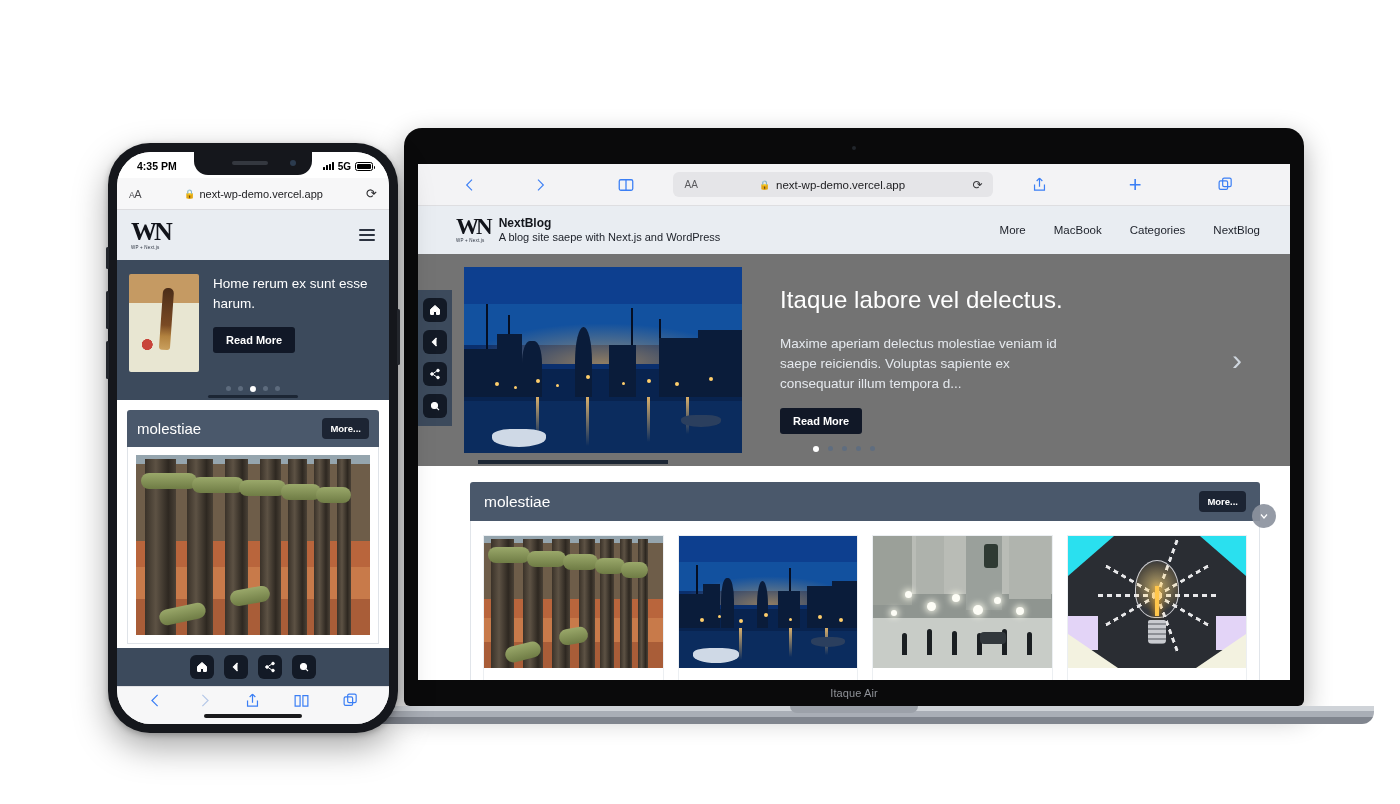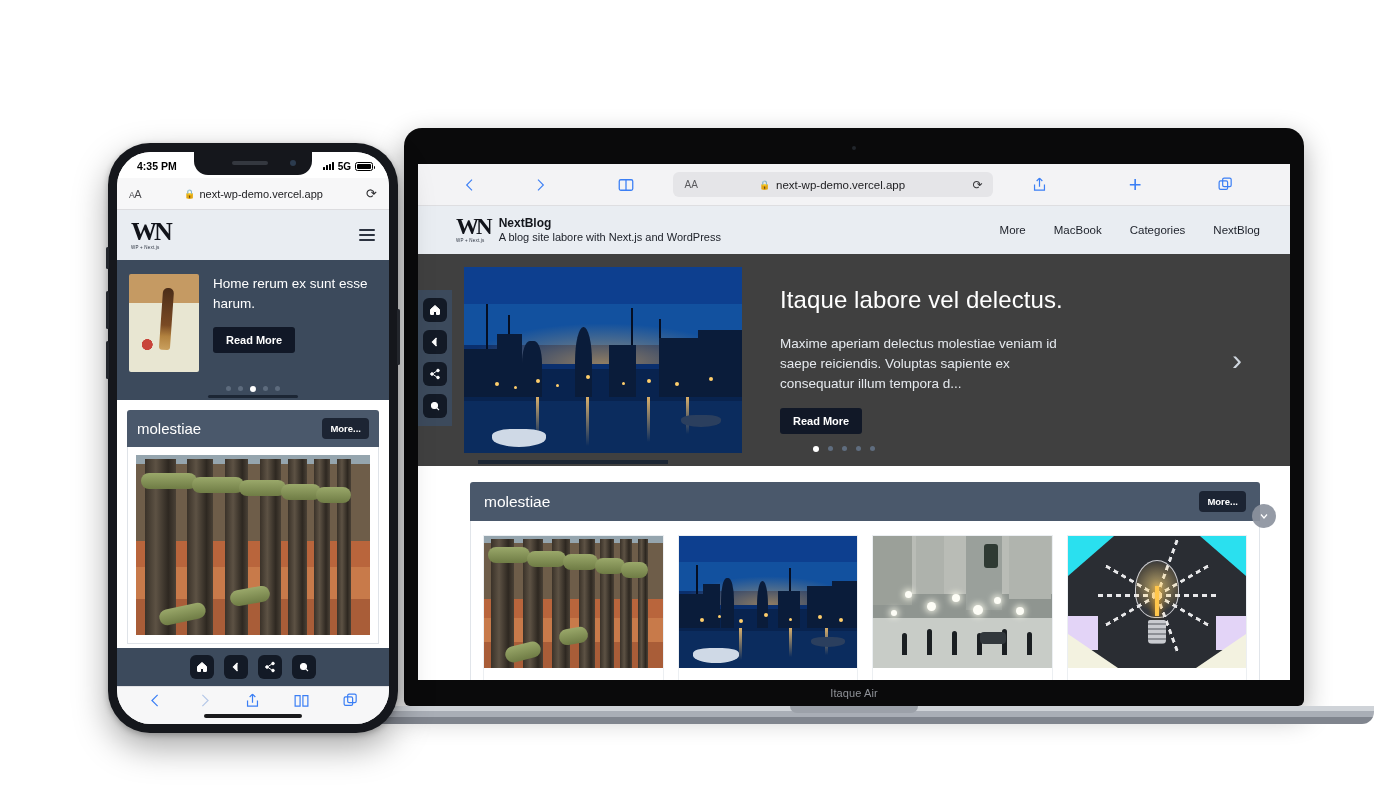--- a/index.html
+++ b/index.html
@@ -263,21 +263,21 @@
     height: 48px; background:#e9edf2; display:flex; align-items:center;
     justify-content:space-between; padding: 0 30px 0 38px;
   }
   .brand { display:flex; align-items:center; gap: 9px; }
   .brand-txt .bt1 { font-size: 12px; font-weight: bold; color:#13161c; line-height:1.25; }
   .brand-txt .bt2 { font-size: 11px; color:#20242c; line-height:1.25; }
   .navlinks { display:flex; gap: 28px; }
   .navlinks a { font-size: 11.5px; color:#1c2029; text-decoration:none; cursor:pointer; }
 
   
-  #lap-hero { background:#404040; height: 212px; position:relative; display:flex; align-items:center; padding: 0 46px; }
+  #lap-hero { background:#737373; height: 212px; position:relative; display:flex; align-items:center; padding: 0 46px; }
   #lap-hero-img { width: 278px; height: 186px; flex:none; position:relative; overflow:hidden; }
   #lap-hero-text { flex:1; padding-left: 38px; padding-right: 60px; }
   .h-title { color:#fff; font-size: 24px; font-weight: 400; letter-spacing:.1px; }
   .h-desc { color:#e5e9ee; font-size: 13.5px; line-height:1.48; margin-top: 20px; max-width: 300px; }
   .arrow-l, .arrow-r {
     position:absolute; top: 50%; transform:translateY(-50%);
     font-size: 30px; color:#cfd6de; cursor:pointer; font-weight: 300;
   }
   .arrow-l { left: 48px; } .arrow-r { right: 48px; }
   #lap-hero-dots { position:absolute; left: 395px; bottom: 14px; display:flex; gap: 9px; }
@@ -509,21 +509,21 @@
       </div>
 
       <div id="lap-site-header">
         <div class="brand">
           <div class="logo-wrap">
             <span class="logo-mark" style="font-size:23px">WN</span>
             <span class="logo-sub">WP + Next.js</span>
           </div>
           <div class="brand-txt">
             <div class="bt1">NextBlog</div>
-            <div class="bt2">A blog site labore with Next.js and WordPress</div>
+            <div class="bt2">A blog site saepe with Next.js and WordPress</div>
           </div>
         </div>
         <div class="navlinks">
           <a>More</a>
           <a>MacBook</a>
           <a>Categories</a>
           <a>NextBlog</a>
         </div>
       </div>
 

